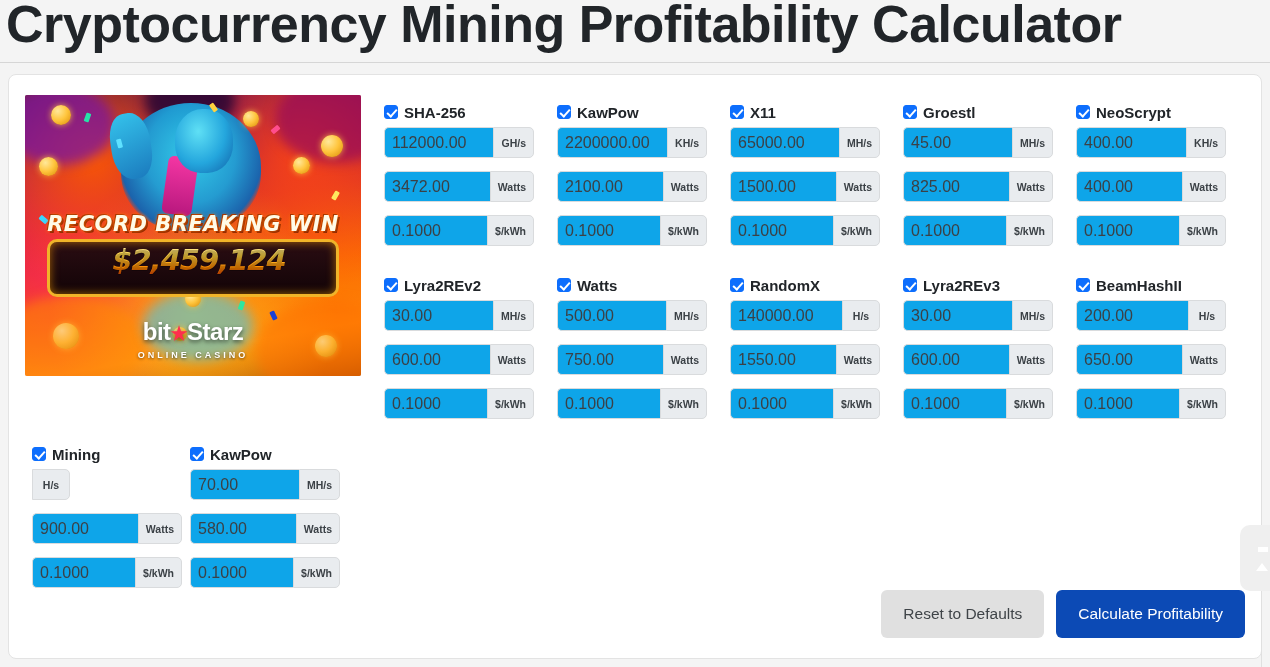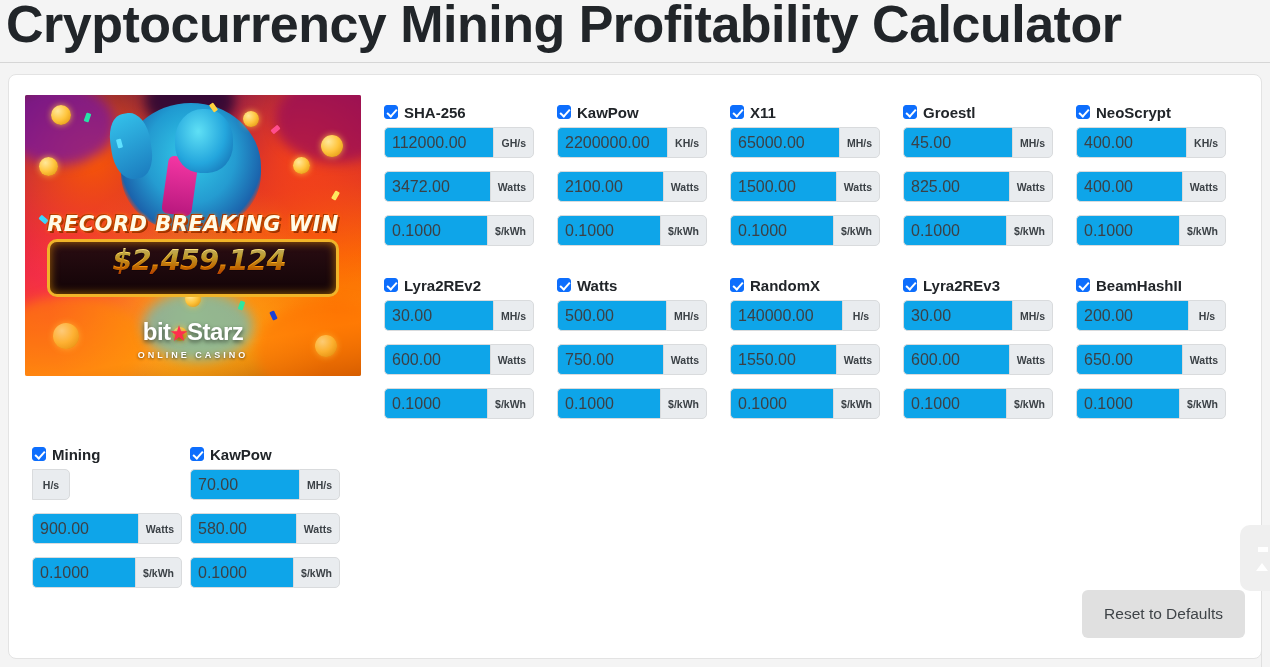--- a/index.html
+++ b/index.html
@@ -479,20 +479,21 @@
         <div class="field">
           <input type="text" value="0.1000" style="">
           <div class="addon">$/kWh</div>
         </div>
       </div>
 
     </div>
 
     <div class="actions">
       <button class="btn btn-secondary">Reset to Defaults</button>
+      <button class="btn btn-primary">Calculate Profitability</button>
     </div>
 
   </div>
 
   <div class="edge-line"></div>
   <div class="edge-widget">
     <div class="mark1"></div>
     <div class="mark2"></div>
   </div>
 

